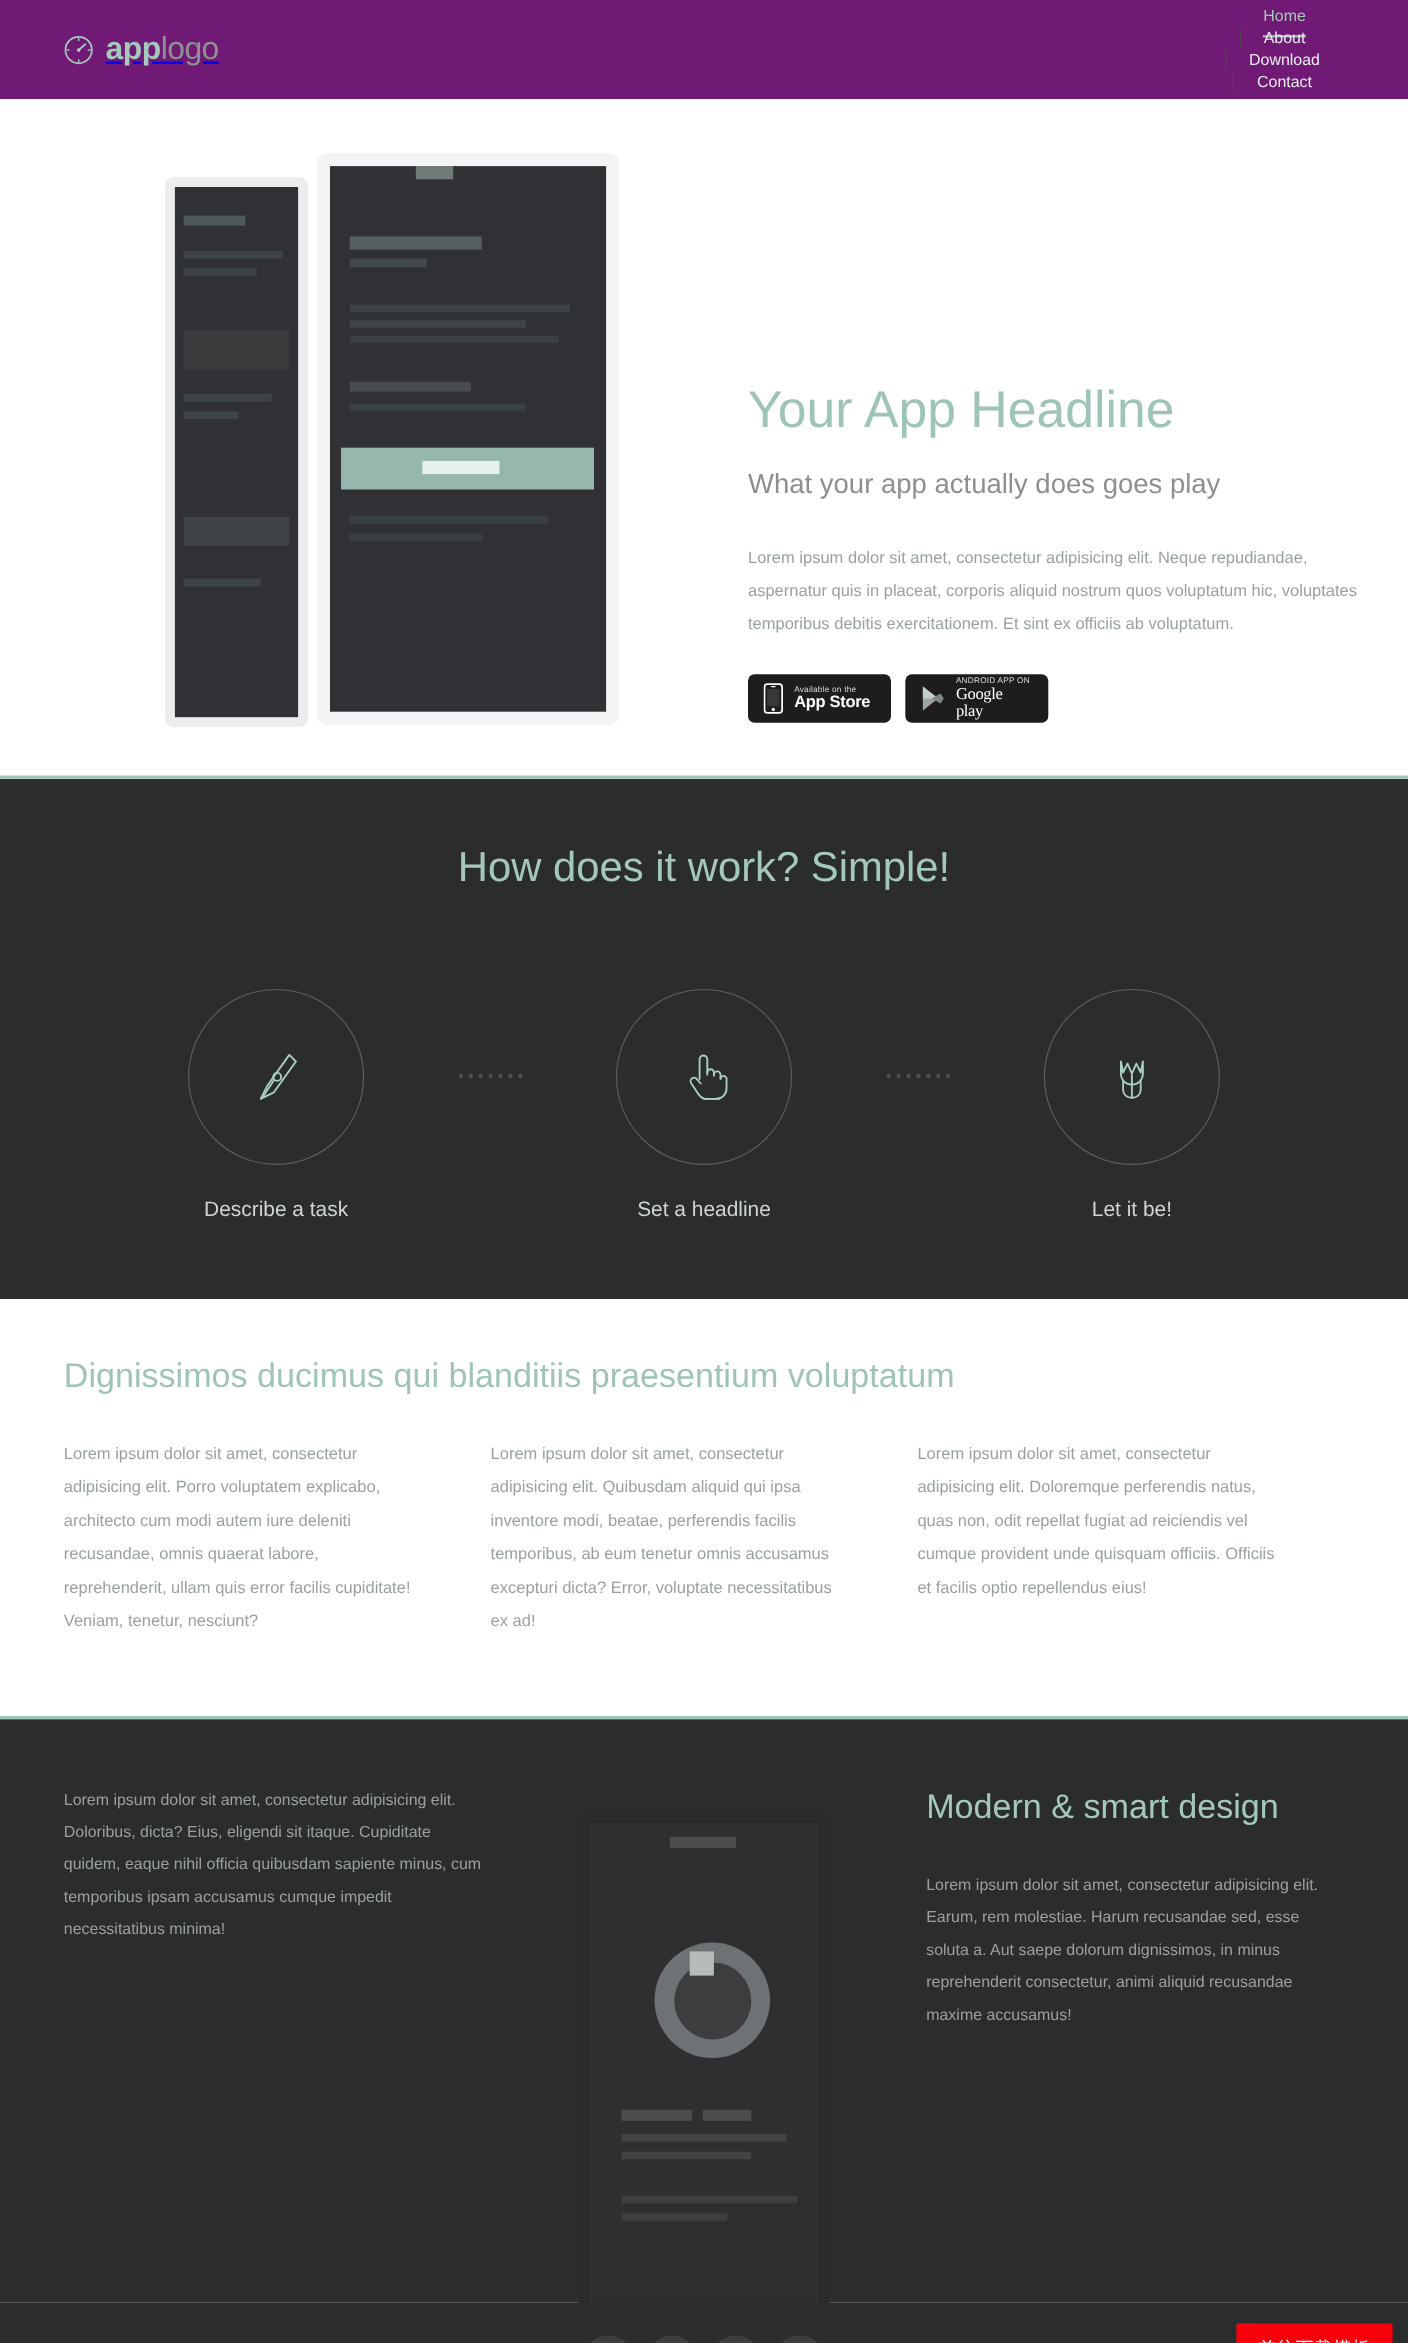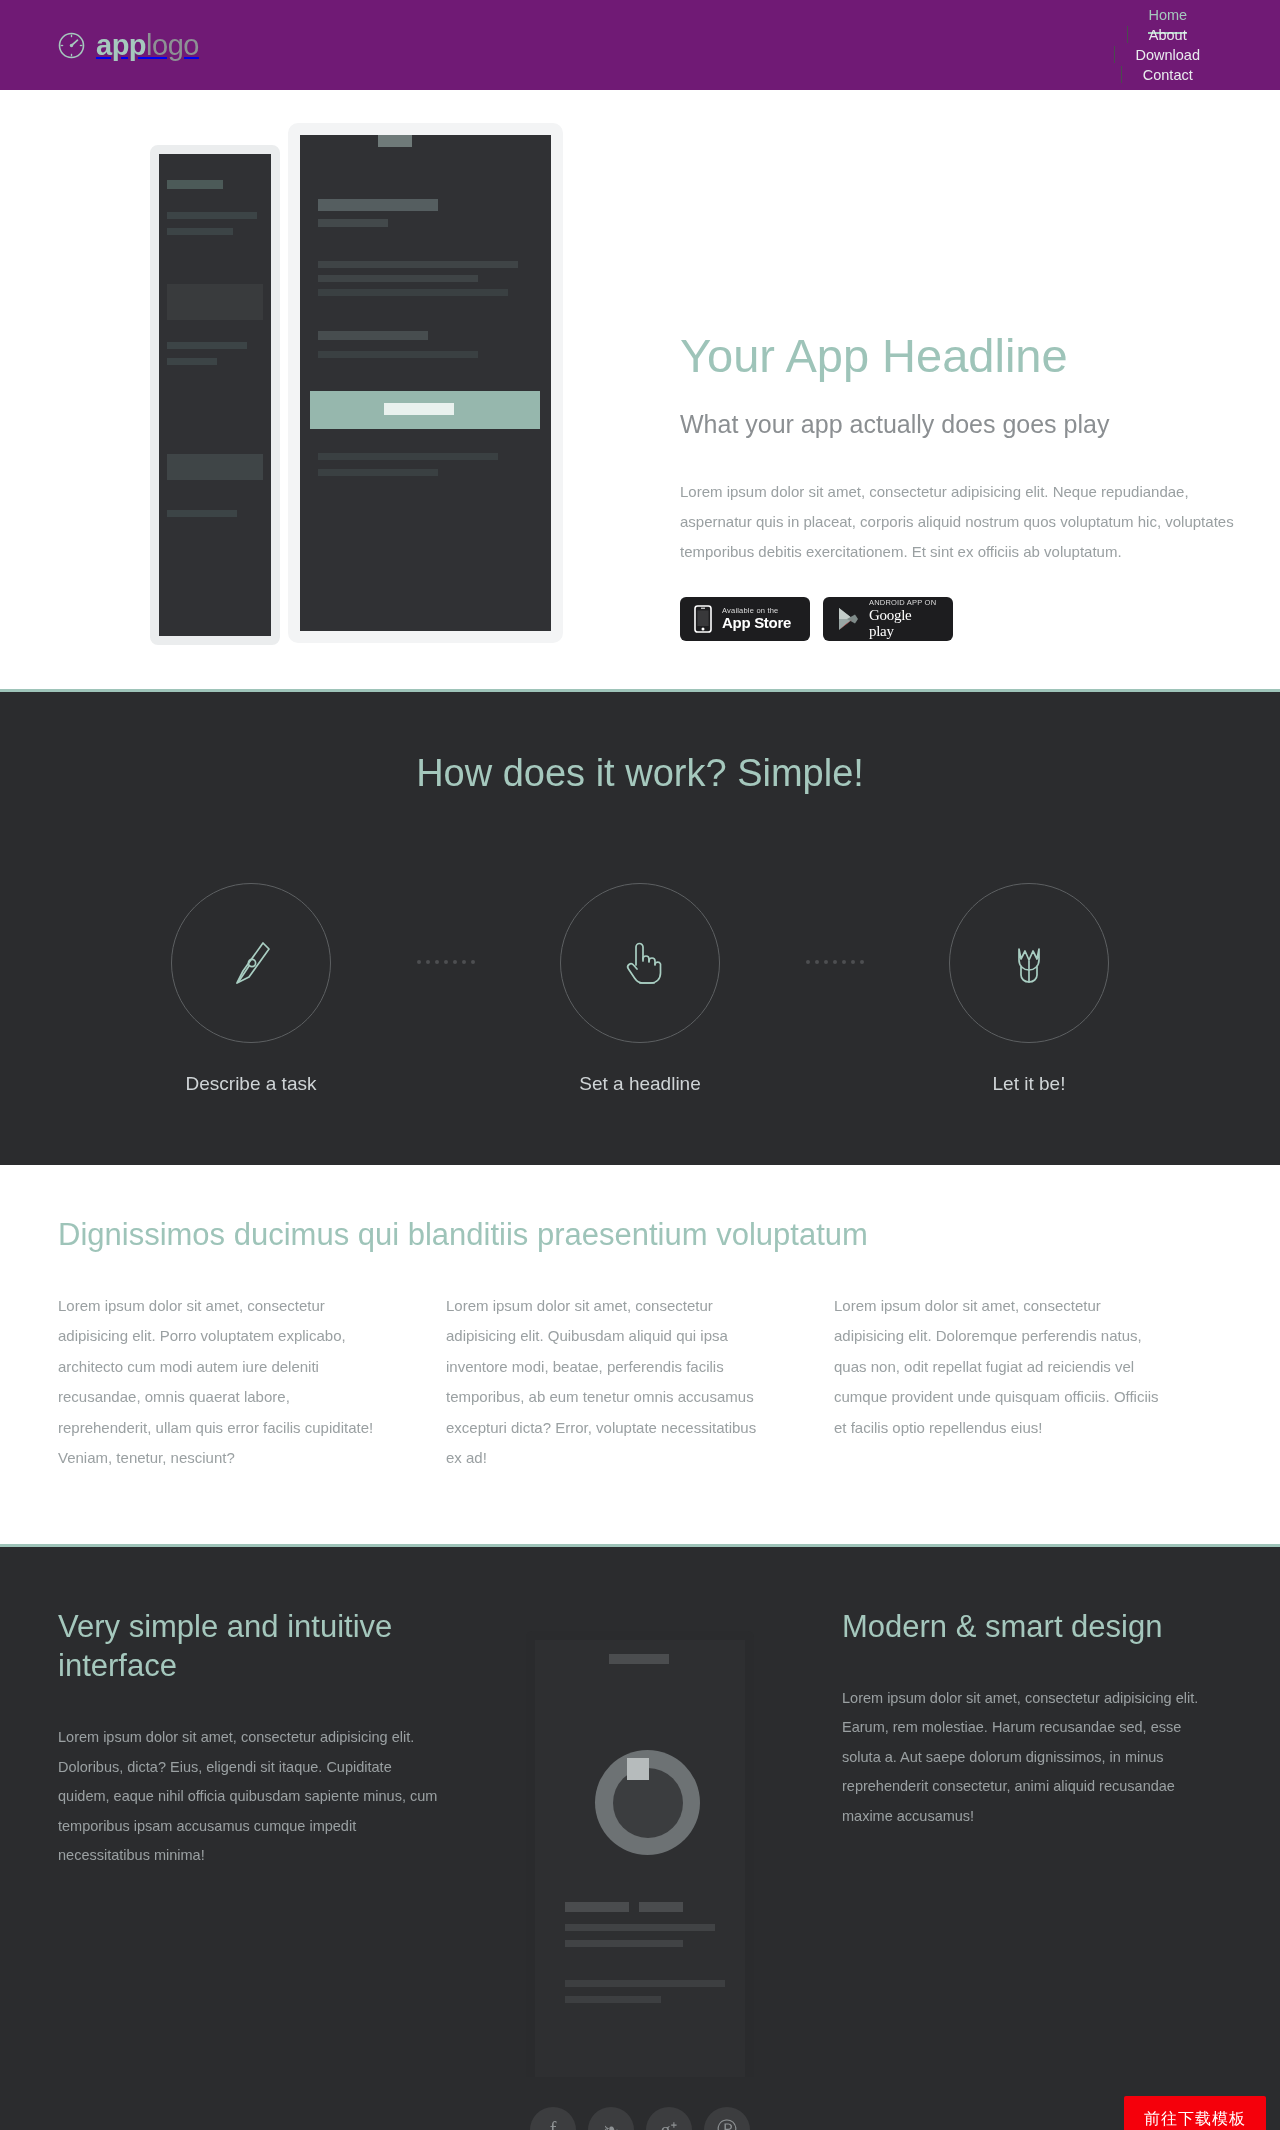--- a/index.html
+++ b/index.html
@@ -59,21 +59,21 @@
     background:#a5c8bd;
   }
 
   
   .hero {
     background:#ffffff;
     position:relative;
     height:602px;
     border-bottom:3px solid #9ec4b9;
   }
-  .hero-inner { width:1200px; margin:0 auto; position:relative; height:492px; padding:0 18px; }
+  .hero-inner { width:1200px; margin:16px auto; position:relative; height:492px; padding:0 18px; }
 
   .hero-phones {
     position:absolute; left:48px; top:25px;
     width:500px; height:530px;
   }
   .phone {
     position:absolute;
     background:#2f3033;
     border-radius:4px;
   }
@@ -464,21 +464,20 @@
         <p>Lorem ipsum dolor sit amet, consectetur adipisicing elit. Doloremque perferendis natus, quas non, odit repellat fugiat ad reiciendis vel cumque provident unde quisquam officiis. Officiis et facilis optio repellendus eius!</p>
       </div>
     </div>
   </div>
 </section>
 
 <section class="split">
   <div class="split-inner">
 
     <div class="split-col left">
-      <h3>Very simple and intuitive interface</h3>
       <p>Lorem ipsum dolor sit amet, consectetur adipisicing elit. Doloribus, dicta? Eius, eligendi sit itaque. Cupiditate quidem, eaque nihil officia quibusdam sapiente minus, cum temporibus ipsam accusamus cumque impedit necessitatibus minima!</p>
     </div>
 
     <div class="split-phone">
       <div class="scr">
         <span class="px" style="left:74px;top:14px;width:60px;height:10px;background:#4b4d4f;"></span>
         <span class="px" style="left:60px;top:110px;width:105px;height:105px;border-radius:50%;background:#6d7274;"></span>
         <span class="px" style="left:78px;top:128px;width:70px;height:70px;border-radius:50%;background:#3b3d3f;"></span>
         <span class="px" style="left:92px;top:118px;width:22px;height:22px;background:#b6bbbc;"></span>
         <span class="px" style="left:30px;top:262px;width:64px;height:10px;background:#4a4c4e;"></span>

